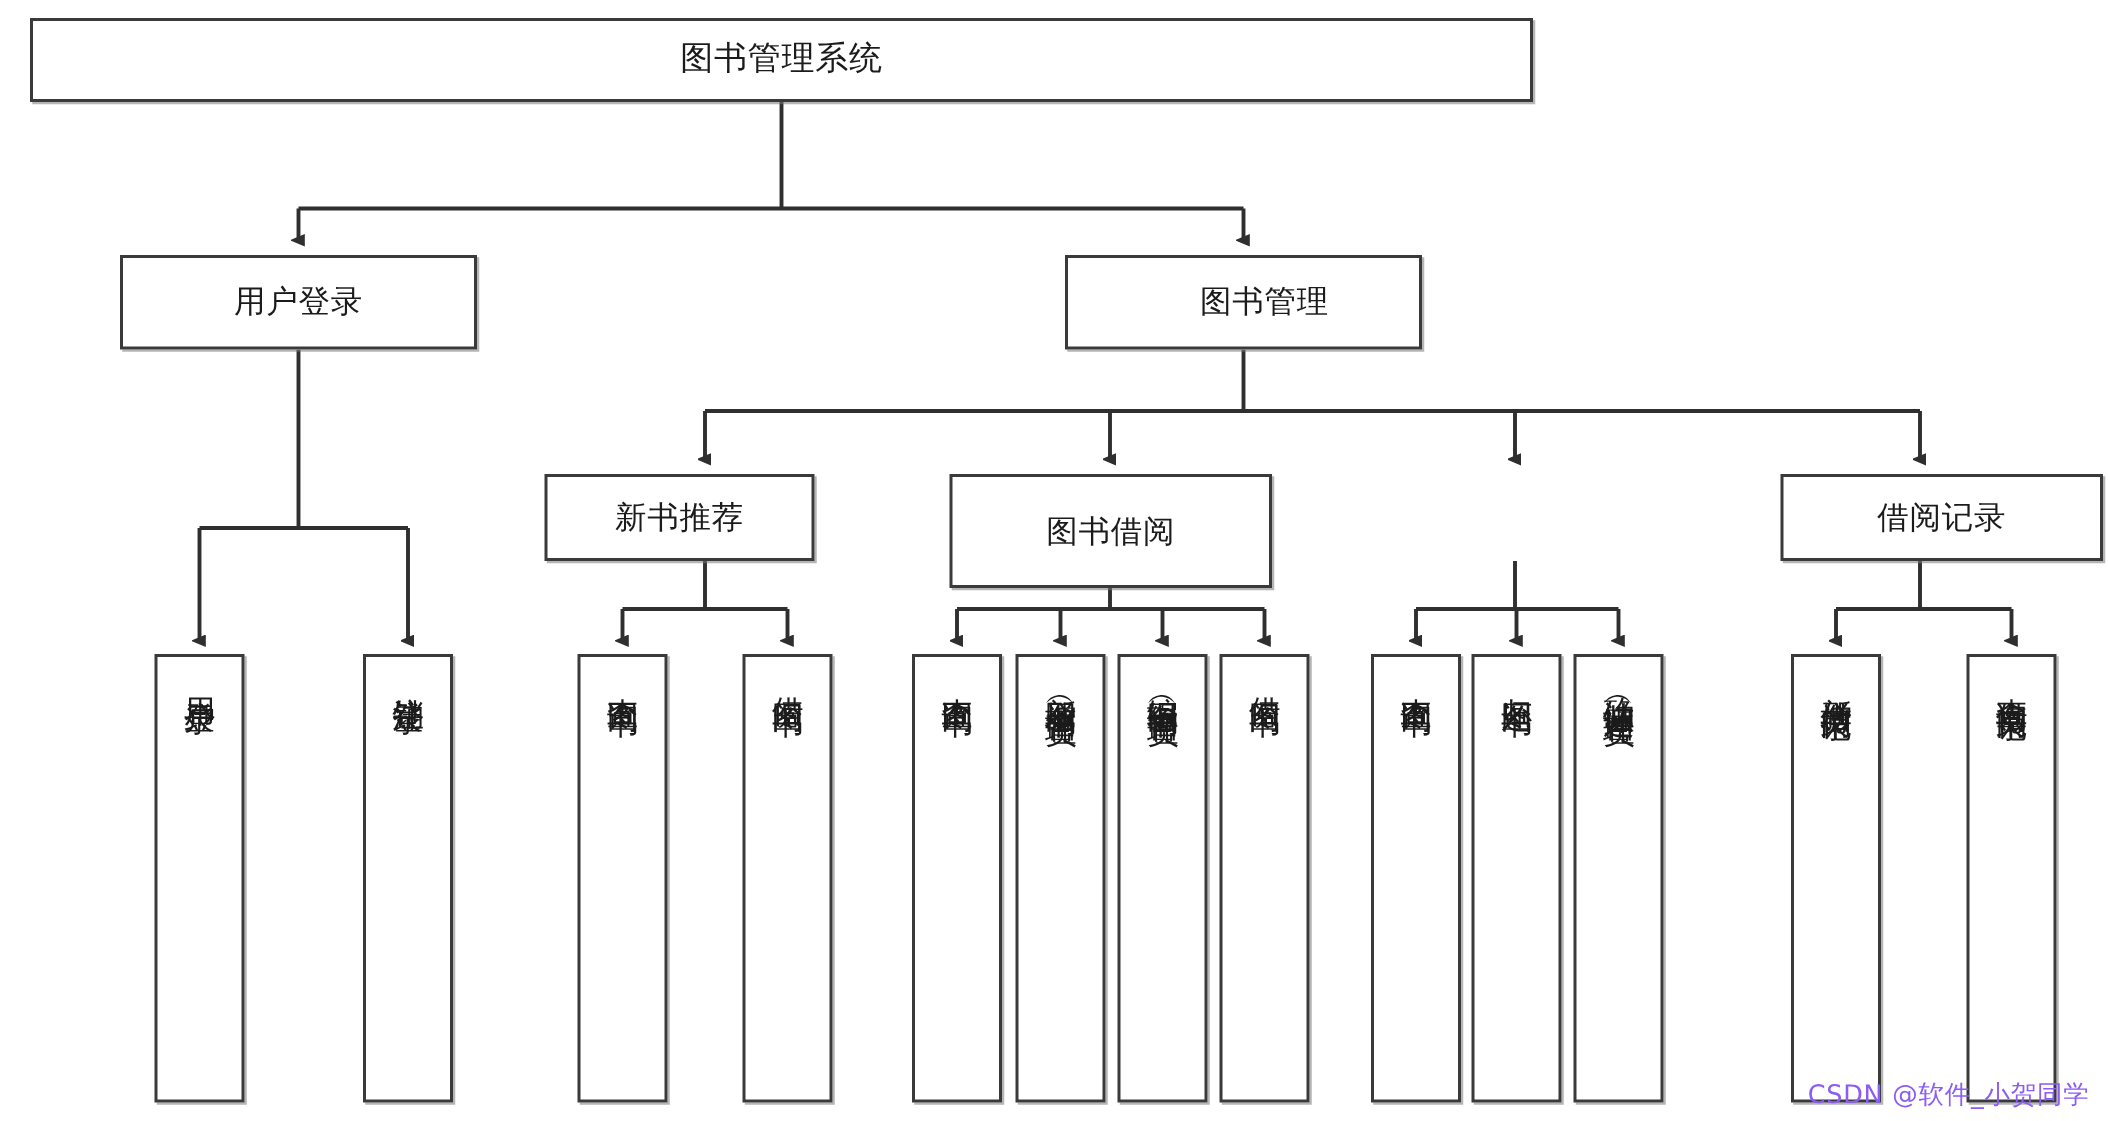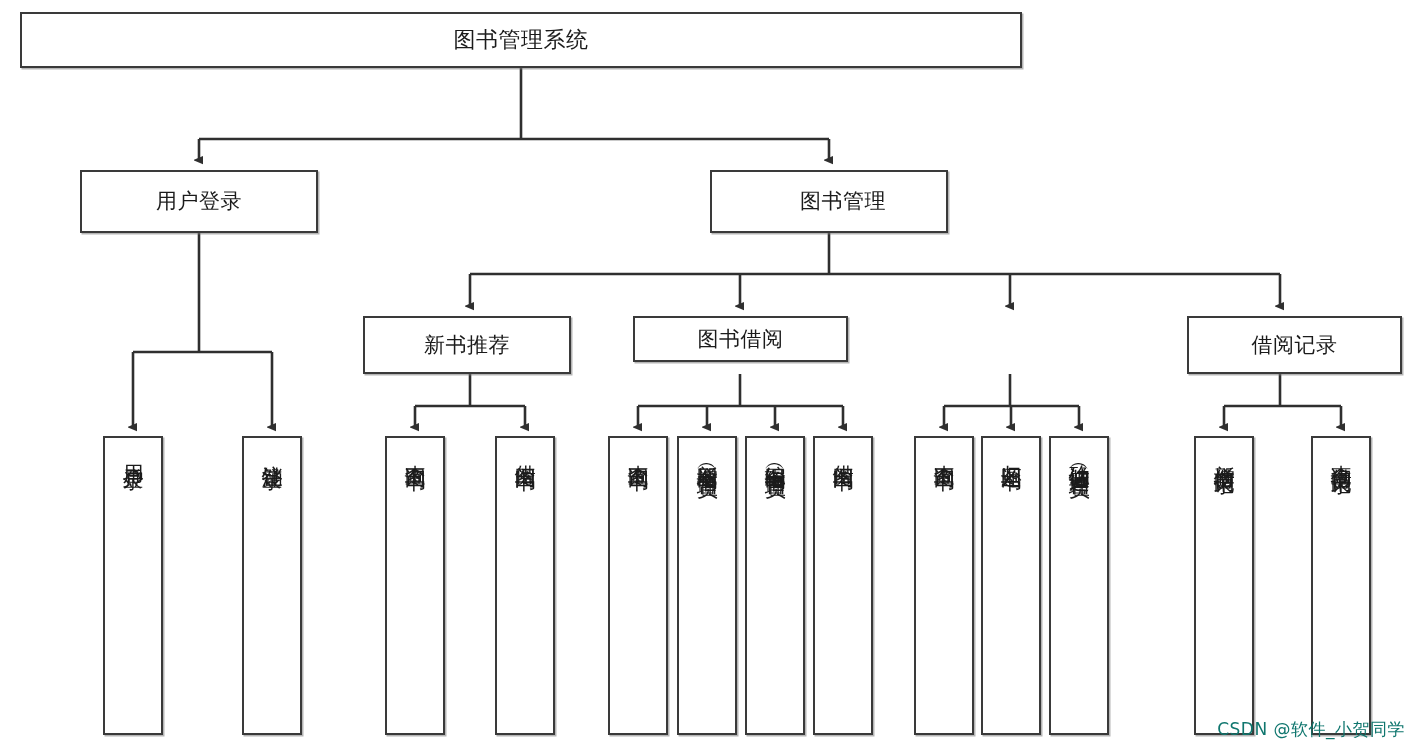--- a/index.html
+++ b/index.html
@@ -60,24 +60,24 @@
     writing-mode: vertical-rl;
     text-orientation: upright;
     font-size: 21px;
     line-height: 1.25;
     letter-spacing: 2px;
     white-space: nowrap;
     margin-top: 6px;
   }
   .watermark {
     position: absolute;
-    right: 0;
+    right: 12px;
     bottom: 6px;
     font-size: 17px;
-    color: #0f766e;
+    color: #8b5cf6;
     letter-spacing: 0.5px;
     white-space: nowrap;
   }
 </style>
 </head>
 <body>
 
 <div id="diagram-root">
 
   <svg class="edges" viewBox="0 0 1405 747">
@@ -134,24 +134,24 @@
     <span class="label">图书管理系统</span>
   </div>
 
   <div class="node h" style="left:80px; top:170px; width:238px; height:63px;">
     <span class="label">用户登录</span>
   </div>
   <div class="node h" style="left:710px; top:170px; width:238px; height:63px;padding-left:28px;">
     <span class="label">图书管理</span>
   </div>
 
-  <div class="node h" style="left:363px; top:316px; width:208px; height:58px;">
+  <div class="node h" style="left:363px; top:316px; width:180px; height:58px;">
     <span class="label">新书推荐</span>
   </div>
-  <div class="node h" style="left:633px; top:316px; width:215px; height:46px;">
+  <div class="node h" style="left:633px; top:316px; width:215px; height:76px;">
     <span class="label">图书借阅</span>
   </div>
   <div class="node h" style="left:1172px; top:316px; width:215px; height:58px;margin-left:15px;">
     <span class="label">借阅记录</span>
   </div>
 
   <div class="node v" style="left:103px; top:436px; width:60px; height:299px;">
     <span class="label">用户登录</span>
   </div>
   <div class="node v" style="left:242px; top:436px; width:60px; height:299px;">

